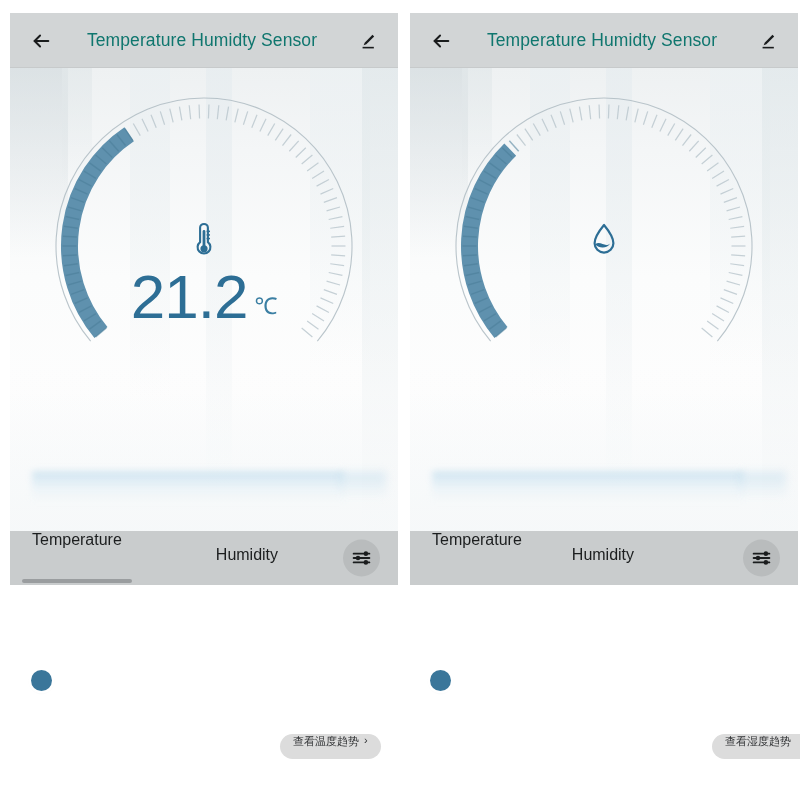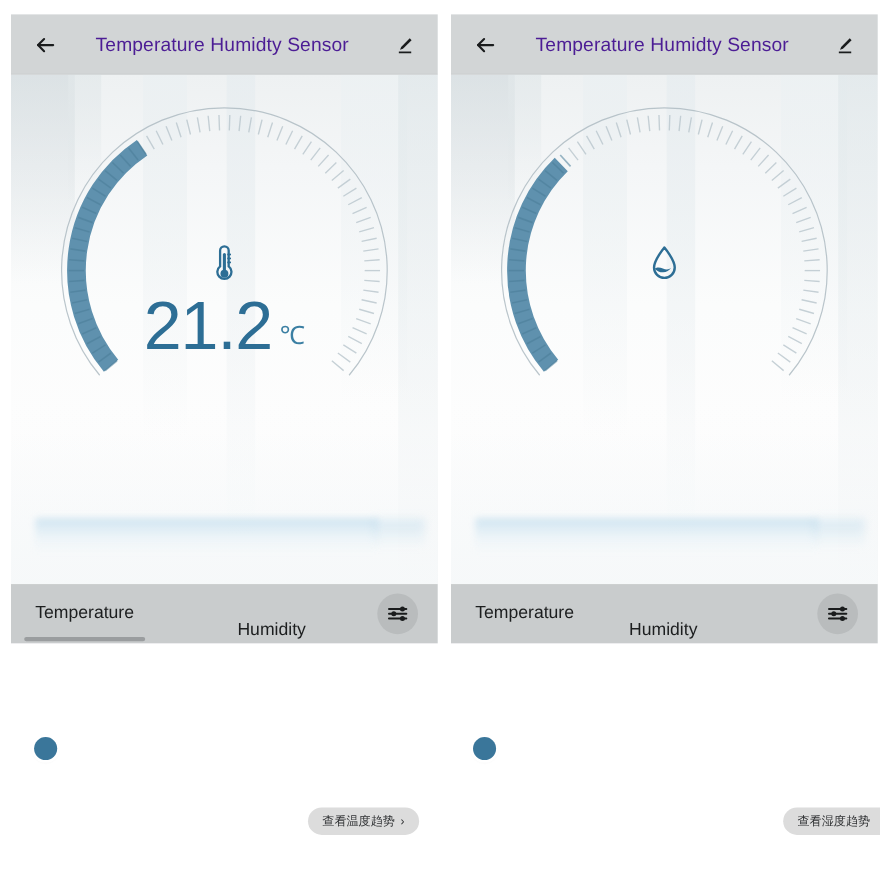--- a/index.html
+++ b/index.html
@@ -40,21 +40,21 @@
   }
   .back-btn{
     width:30px;height:30px;flex:0 0 30px;
     display:flex;align-items:center;justify-content:center;
     cursor:pointer;
   }
   .appbar-title{
     flex:1;
     text-align:center;
     font-size:17.5px;
-    color:#4c1d95;
+    color:#0f766e;
     letter-spacing:.1px;
     margin-left:-6px;
     white-space:nowrap;
   }
   .edit-btn{
     width:28px;height:28px;flex:0 0 28px;
     display:flex;align-items:center;justify-content:center;
     cursor:pointer;
   }
 
@@ -127,21 +127,21 @@
     align-items:center;
   }
   .tab{
     position:relative;
     flex:0 0 auto;
     font-size:16px;
     color:#1c1e1f;
     cursor:pointer;
     padding:0 4px;
     height:54px;
-    display:flex;align-items:center;
+    display:flex;align-items:flex-start;
   }
   .tab.t1{margin-left:18px;}
   .tab.t2{margin-left:0;margin-top:30px;}
   .tab .uline{
     position:absolute;left:-6px;right:-6px;bottom:2px;height:4px;
     background:#9a9d9f;border-radius:2px;display:none;
   }
   .tab.active .uline{display:block;}
   .tab.active{font-weight:normal;}
   .tune-btn{
@@ -160,21 +160,21 @@
     box-shadow:0 0 0 2.5px #ffffff, 0 1px 3px rgba(0,0,0,.18);
   }
   .trend-btn{
     position:absolute;
     height:25px;
     padding:0 13px;
     border-radius:13px;
     background:#dcdcdc;
     color:#2f3133;
     font-size:11px;
-    display:flex;align-items:center;justify-content:center;
+    display:flex;align-items:flex-start;justify-content:center;
     white-space:nowrap;
     cursor:pointer;
   }
   .trend-btn .chev{margin-left:5px;font-size:11px;}
 </style>
 </head>
 <body>
 
 <div class="panel left">
 

